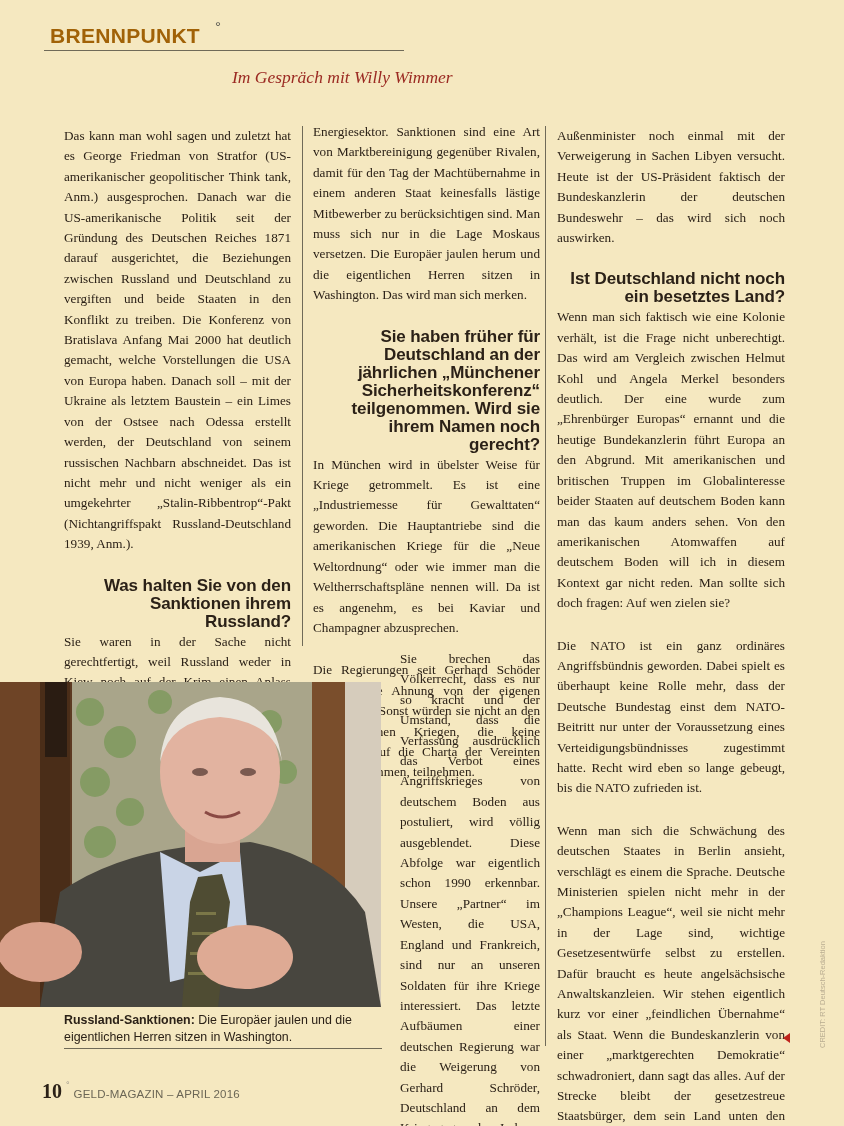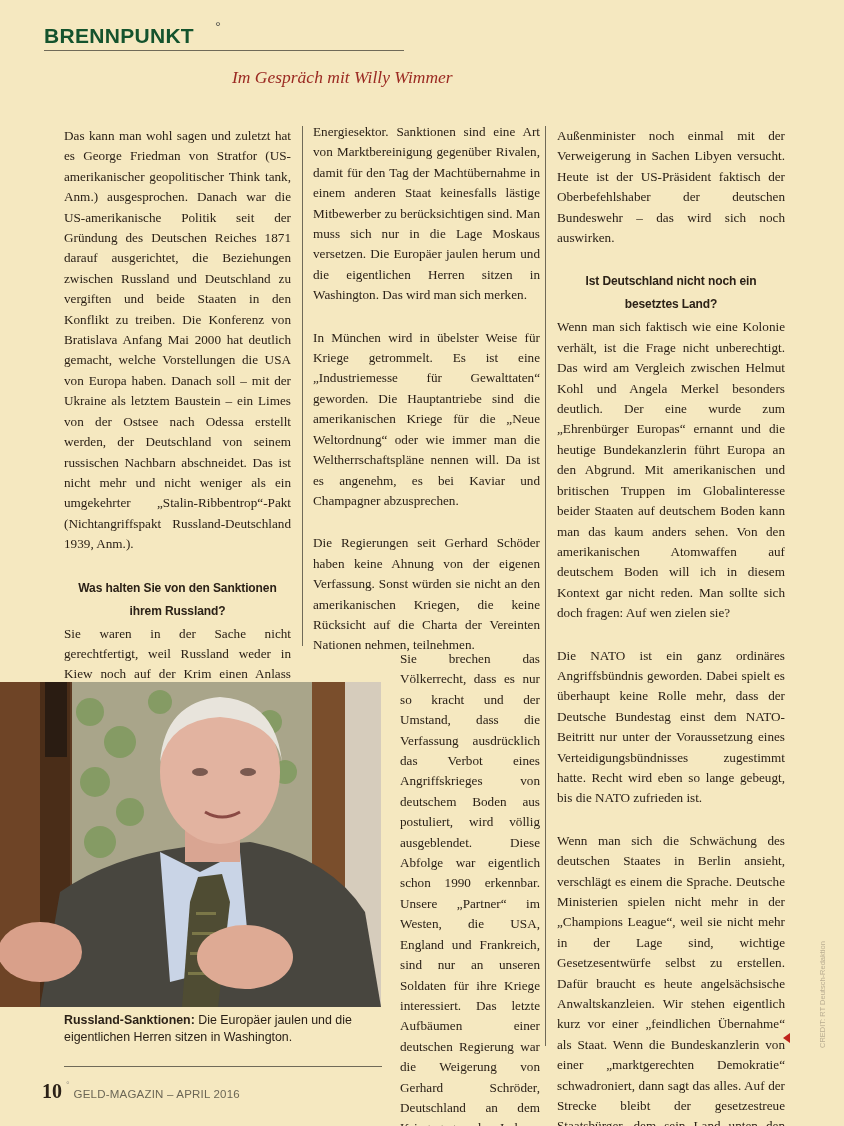--- a/index.html
+++ b/index.html
@@ -8,58 +8,58 @@
     background: #f5e8c0;
     position: relative;
     font-family: "Liberation Serif", serif;
     color: #2b2117;
   }
   .header {
     position: absolute; left: 44px; top: 22px; width: 360px; height: 28px;
     border-bottom: 1.5px solid #6f6a58;
   }
   .header .section {
-    position: absolute; left: 0; top: 2px;
+    position: absolute; left: 6px; top: 2px;
     font-family: "Liberation Sans", sans-serif; font-weight: bold;
-    font-size: 21px; letter-spacing: 0.3px; color: #14532d;
+    font-size: 21px; letter-spacing: 0.3px; color: #a16207;
   }
   .header .deg {
     position: absolute; left: 171px; top: -4px;
     font-family: "Liberation Sans", sans-serif; font-size: 15px; color: #5a5a52;
   }
   .header .subtitle {
     position: absolute; left: 188px; top: 5px;
     font-family: "Liberation Serif", serif; font-style: italic;
     font-size: 17.5px; color: #9b2a22; white-space: nowrap; margin-top: 40px;
   }
   .col {
     position: absolute; font-size: 13.2px; line-height: 20.4px;
     text-align: justify; hyphens: manual;
   }
   .col p { margin: 1px; }
   .col .q {
     font-family: "Liberation Sans", sans-serif; font-weight: bold;
-    font-size: 12px; line-height: 23px; text-align: center;
+    font-size: 17px; line-height: 18px; text-align: right;
     color: #2b2117; letter-spacing: -0.1px;
   }
   .gap { height: 20px; }
   .col1 { left: 63px; top: 125px; width: 229px; }
   .col2 { left: 312px; top: 121px; width: 229px; }
   .col2b { left: 399px; top: 648px; width: 142px; }
   .col3 { left: 556px; top: 125px; width: 230px; }
   .rule-v1 { position: absolute; left: 302px; top: 126px; width: 1px; height: 520px; background: #6f6a58; }
   .rule-v2 { position: absolute; left: 545px; top: 126px; width: 1px; height: 920px; background: #6f6a58; }
   .photo {
     position: absolute; left: 0; top: 682px; width: 381px; height: 325px;
     overflow: hidden; background: #6b5a45;
   }
   .caption {
     position: absolute; left: 64px; top: 1012px; width: 318px;
     font-family: "Liberation Sans", sans-serif; font-size: 12.4px; line-height: 17px;
-    color: #2b2117; padding-bottom: 20px; border-bottom: 1.2px solid #6f6a58;
+    color: #2b2117; padding-bottom: 2px; border-bottom: 1.2px solid #6f6a58;
   }
   .caption .lead { font-weight: bold; }
   .endmark {
     position: absolute; left: 783px; top: 1033px; width: 0; height: 0;
     border-top: 5px solid transparent; border-bottom: 5px solid transparent;
     border-right: 7px solid #c0241c;
   }
   .credit {
     position: absolute; left: 818px; top: 1048px;
     transform: rotate(-90deg); transform-origin: left top;
@@ -92,31 +92,32 @@
 <div class="col col1">
   <p>Das kann man wohl sagen und zuletzt hat es George Friedman von Stratfor (US-amerikanischer geopolitischer Think tank, Anm.) ausgesprochen. Danach war die US-amerikanische Politik seit der Gründung des Deutschen Reiches 1871 darauf ausgerichtet, die Beziehungen zwischen Russland und Deutschland zu vergiften und beide Staaten in den Konflikt zu treiben. Die Konferenz von Bratislava Anfang Mai 2000 hat deutlich gemacht, welche Vorstellungen die USA von Europa haben. Danach soll – mit der Ukraine als letztem Baustein – ein Limes von der Ostsee nach Odessa erstellt werden, der Deutschland von seinem russischen Nachbarn abschneidet. Das ist nicht mehr und nicht weniger als ein umgekehrter „Stalin-Ribbentrop“-Pakt (Nichtangriffspakt Russland-Deutschland 1939, Anm.).</p>
   <div class="gap"></div>
   <p class="q">Was halten Sie von den Sanktionen ihrem Russland?</p>
   <p>Sie waren in der Sache nicht gerechtfertigt, weil Russland weder in Kiew noch auf der Krim einen Anlass gegeben hatte. US-Vizepräsident Jo Biden hat deutlich gemacht, dass es eine Disziplinierungsmaßnahme gegen Europa war. Wir können keine Äpfel mehr nach Russland verkaufen, die USA machen aber gleichzeitig riesige neue Deals mit den Russen auf dem</p>
 </div>
 
 <div class="col col2">
   <p>Energiesektor. Sanktionen sind eine Art von Marktbereinigung gegenüber Rivalen, damit für den Tag der Machtübernahme in einem anderen Staat keinesfalls lästige Mitbewerber zu berücksichtigen sind. Man muss sich nur in die Lage Moskaus versetzen. Die Europäer jaulen herum und die eigentlichen Herren sitzen in Washington. Das wird man sich merken.</p>
   <div class="gap"></div>
+  <p class="q">Sie haben früher für Deutschland an der jährlichen „Münchener Sicherheitskonferenz“ teilgenommen. Wird sie ihrem Namen noch gerecht?</p>
   <p>In München wird in übelster Weise für Kriege getrommelt. Es ist eine „Industriemesse für Gewalttaten“ geworden. Die Hauptantriebe sind die amerikanischen Kriege für die „Neue Weltordnung“ oder wie immer man die Weltherrschaftspläne nennen will. Da ist es angenehm, es bei Kaviar und Champagner abzusprechen.</p>
   <div class="gap"></div>
   <p>Die Regierungen seit Gerhard Schöder haben keine Ahnung von der eigenen Verfassung. Sonst würden sie nicht an den amerikanischen Kriegen, die keine Rücksicht auf die Charta der Vereinten Nationen nehmen, teilnehmen.</p>
 </div>
 
 <div class="col col2b">
   <p>Sie brechen das Völkerrecht, dass es nur so kracht und der Umstand, dass die Verfassung ausdrücklich das Verbot eines Angriffskrieges von deutschem Boden aus postuliert, wird völlig ausgeblendet. Diese Abfolge war eigentlich schon 1990 erkennbar. Unsere „Partner“ im Westen, die USA, England und Frankreich, sind nur an unseren Soldaten für ihre Kriege interessiert. Das letzte Aufbäumen einer deutschen Regierung war die Weigerung von Gerhard Schröder, Deutschland an dem Krieg gegen den Irak zu beteiligen. Guido Westerwelle hat es dann als</p>
 </div>
 
 <div class="col col3">
-  <p>Außenminister noch einmal mit der Verweigerung in Sachen Libyen versucht. Heute ist der US-Präsident faktisch der Oberbefehlshaber der deutschen Bundeswehr – das wird sich noch auswirken.</p>
+  <p>Außenminister noch einmal mit der Verweigerung in Sachen Libyen versucht. Heute ist der US-Präsident faktisch der Bundeskanzlerin der deutschen Bundeswehr – das wird sich noch auswirken.</p>
   <div class="gap"></div>
   <p class="q">Ist Deutschland nicht noch ein besetztes Land?</p>
   <p>Wenn man sich faktisch wie eine Kolonie verhält, ist die Frage nicht unberechtigt. Das wird am Vergleich zwischen Helmut Kohl und Angela Merkel besonders deutlich. Der eine wurde zum „Ehrenbürger Europas“ ernannt und die heutige Bundekanzlerin führt Europa an den Abgrund. Mit amerikanischen und britischen Truppen im Globalinteresse beider Staaten auf deutschem Boden kann man das kaum anders sehen. Von den amerikanischen Atomwaffen auf deutschem Boden will ich in diesem Kontext gar nicht reden. Man sollte sich doch fragen: Auf wen zielen sie?</p>
   <div class="gap"></div>
   <p>Die NATO ist ein ganz ordinäres Angriffsbündnis geworden. Dabei spielt es überhaupt keine Rolle mehr, dass der Deutsche Bundestag einst dem NATO-Beitritt nur unter der Voraussetzung eines Verteidigungsbündnisses zugestimmt hatte. Recht wird eben so lange gebeugt, bis die NATO zufrieden ist.</p>
   <div class="gap"></div>
   <p>Wenn man sich die Schwächung des deutschen Staates in Berlin ansieht, verschlägt es einem die Sprache. Deutsche Ministerien spielen nicht mehr in der „Champions League“, weil sie nicht mehr in der Lage sind, wichtige Gesetzesentwürfe selbst zu erstellen. Dafür braucht es heute angelsächsische Anwaltskanzleien. Wir stehen eigentlich kurz vor einer „feindlichen Übernahme“ als Staat. Wenn die Bundeskanzlerin von einer „marktgerechten Demokratie“ schwadroniert, dann sagt das alles. Auf der Strecke bleibt der gesetzestreue Staatsbürger, dem sein Land unten den Fingern zerrinnt. Bald werden Wahlen entweder sinnlos oder abgeschafft. Der Freihandelsvertrag TTIP steht vor den Toren und da kann niemand mehr eine parlamentarische Demokratie gebrauchen.</p>
 </div>
 
 <div class="photo">

